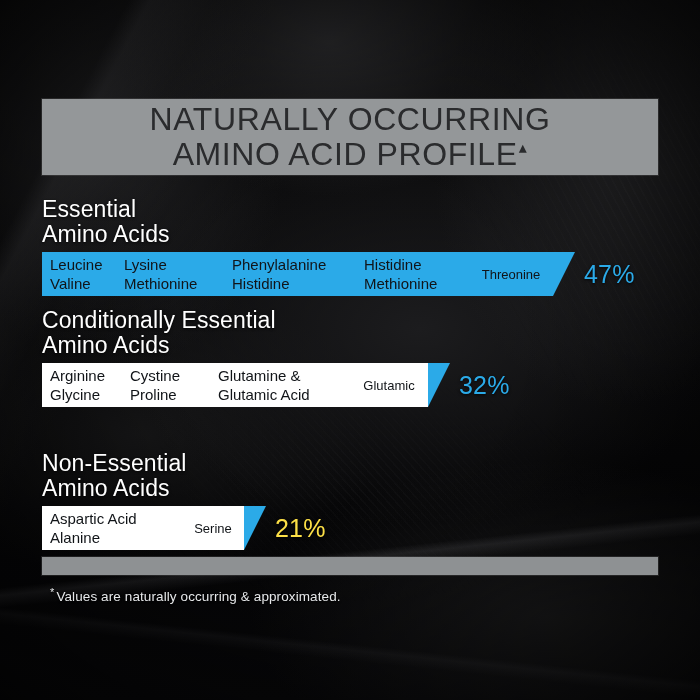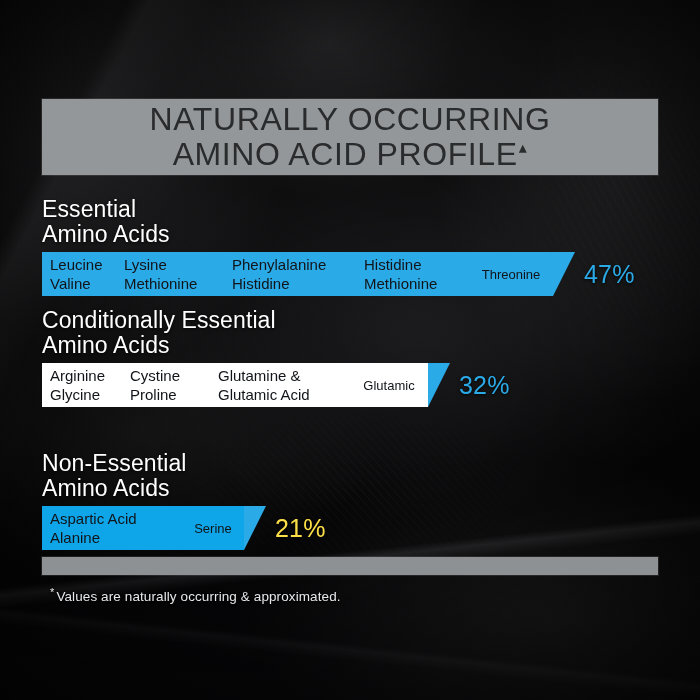--- a/index.html
+++ b/index.html
@@ -259,21 +259,21 @@
               </div>
             </div>
             <div class="bar-tail" style="background: rgb(43, 170, 232);"></div>
             <div class="pct" style="color: rgb(43, 170, 232);">32%</div>
           </div>
         </div>
         <div class="section" style="top: 443px; margin-top: 8px;">
           <div class="section-heading">Non-Essential</div>
           <div class="section-heading">Amino Acids</div>
           <div class="bar-row">
-            <div class="bar" style="background: #0ea5e9;">
+            <div class="bar" style="background: #ffffff;">
               <div class="cell" style="width: 132px; padding-left: 8px;">
                 <div>Aspartic Acid</div>
                 <div>Alanine</div>
               </div>
               <div class="cell cell-single" style="width: 62px; padding-left: 0px; text-align: center;">
                 <div>Serine</div>
               </div>
             </div>
             <div class="bar-tail" style="background: rgb(43, 170, 232);"></div>
             <div class="pct" style="color: #fde047;">21%</div>

